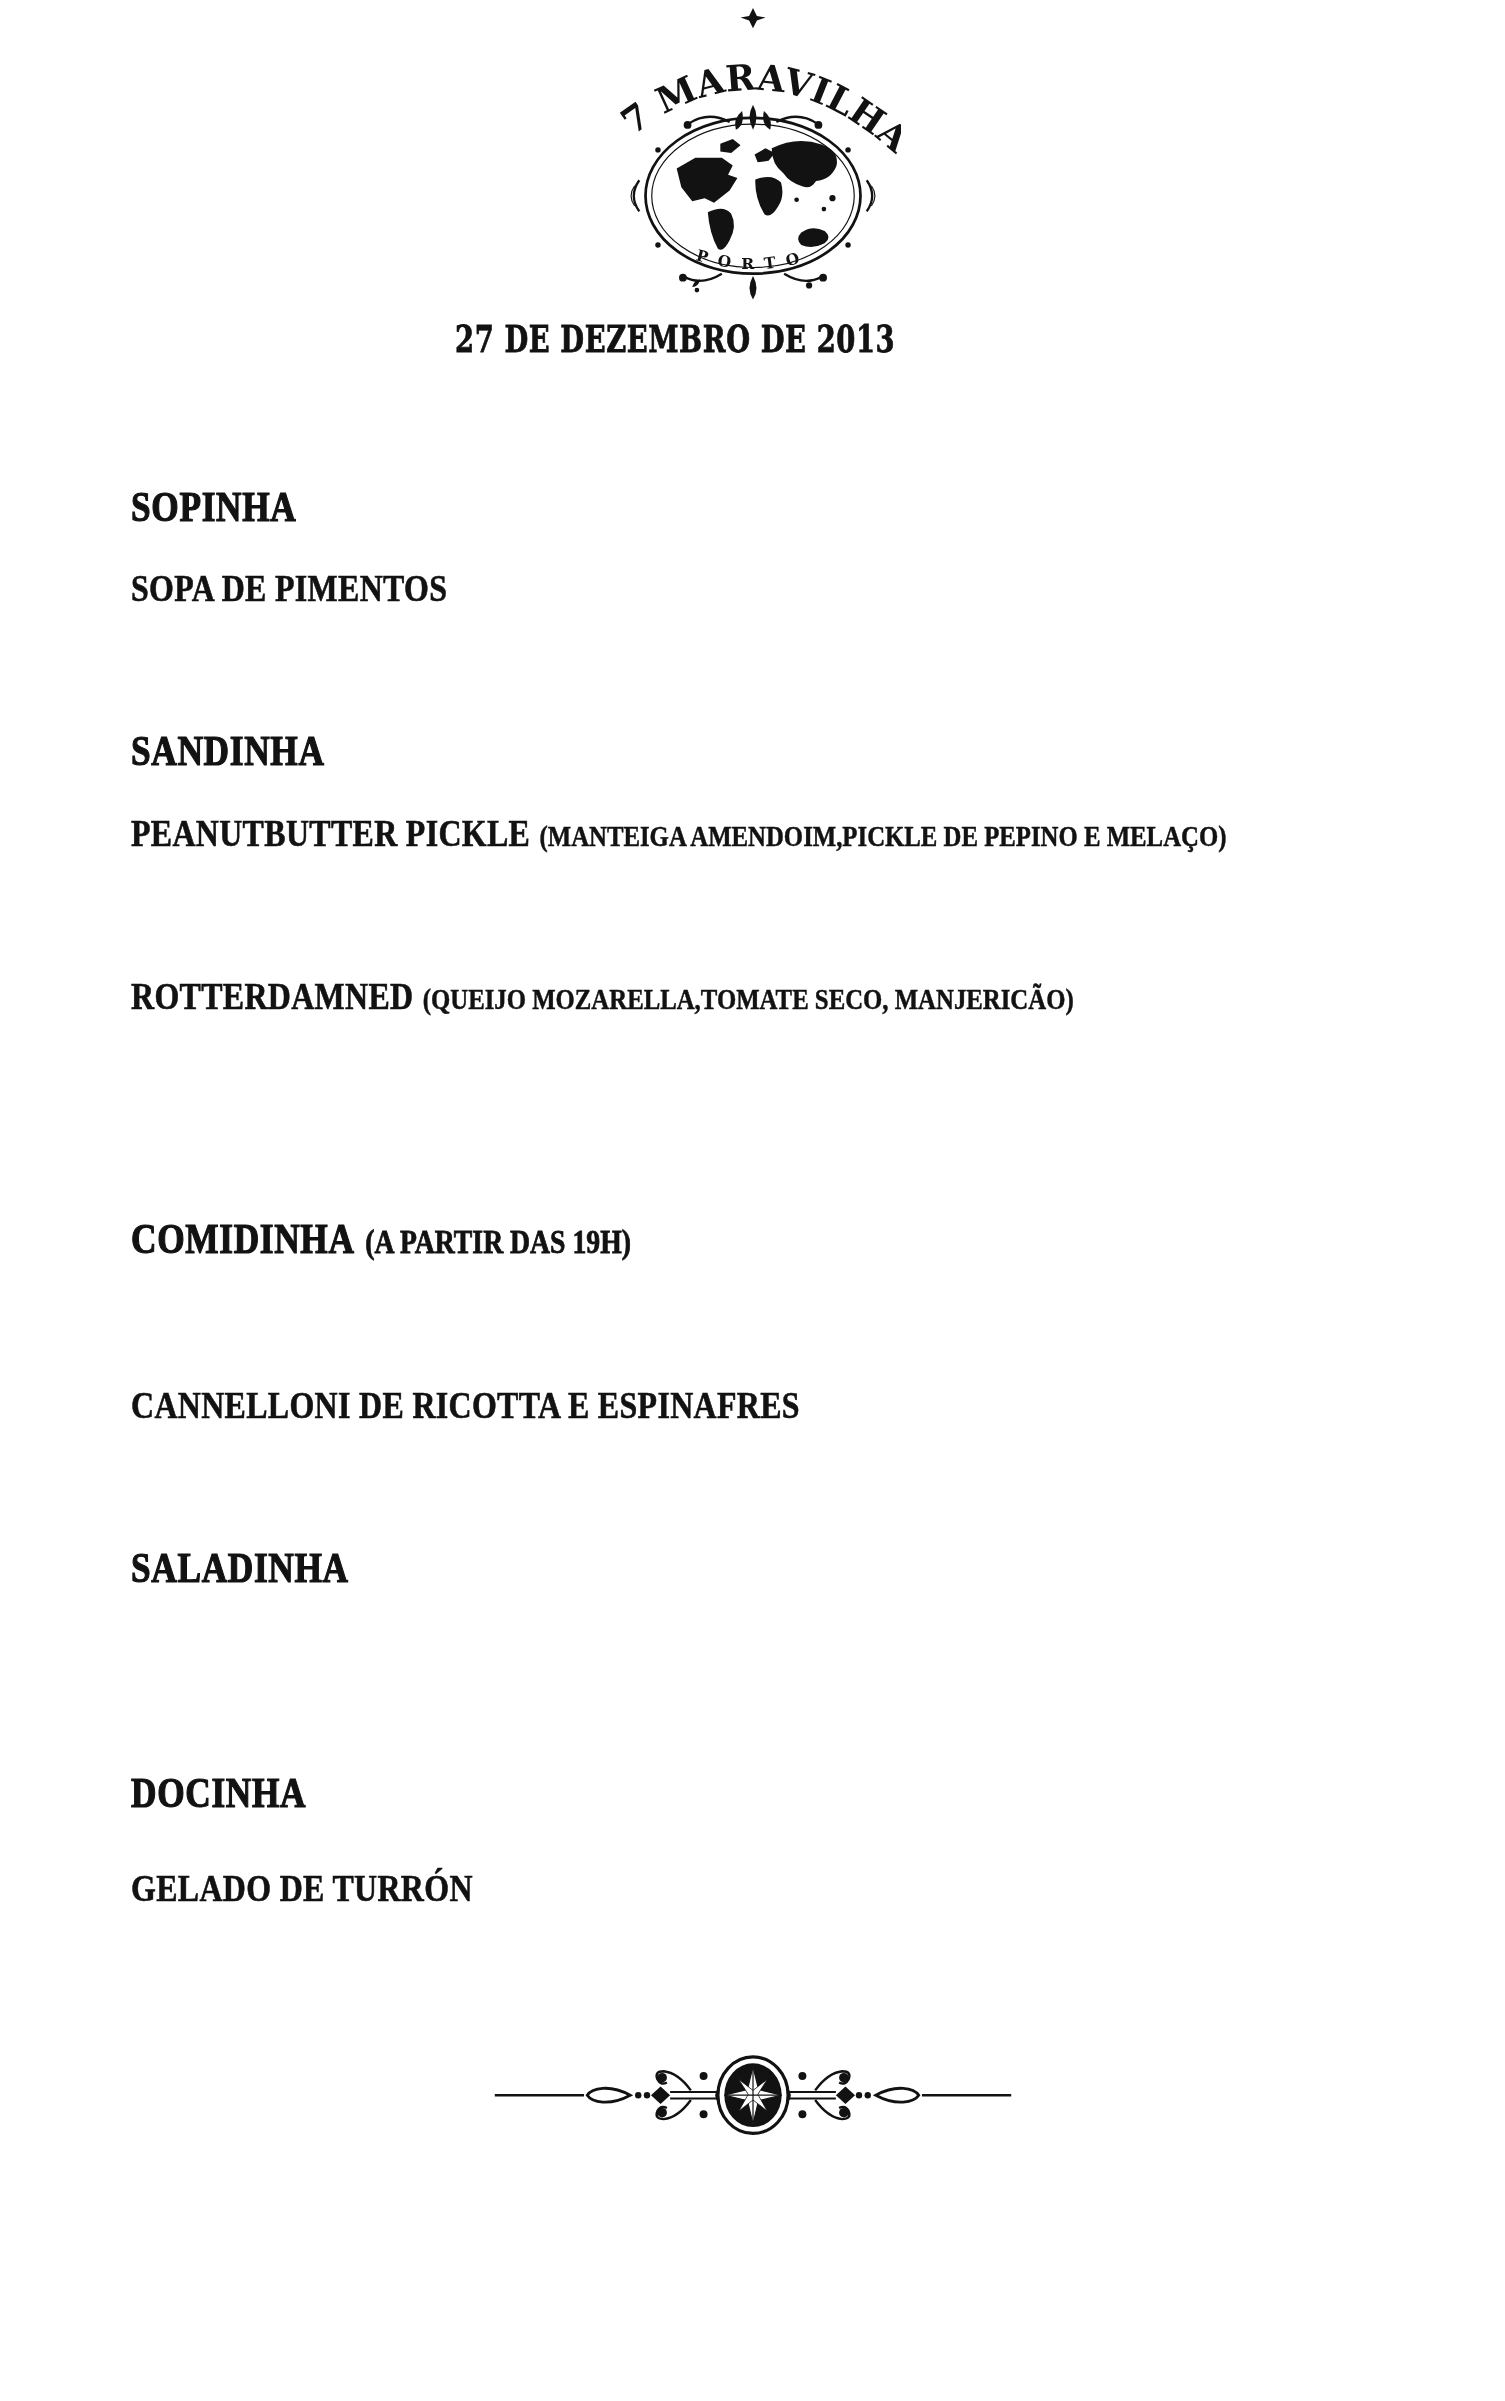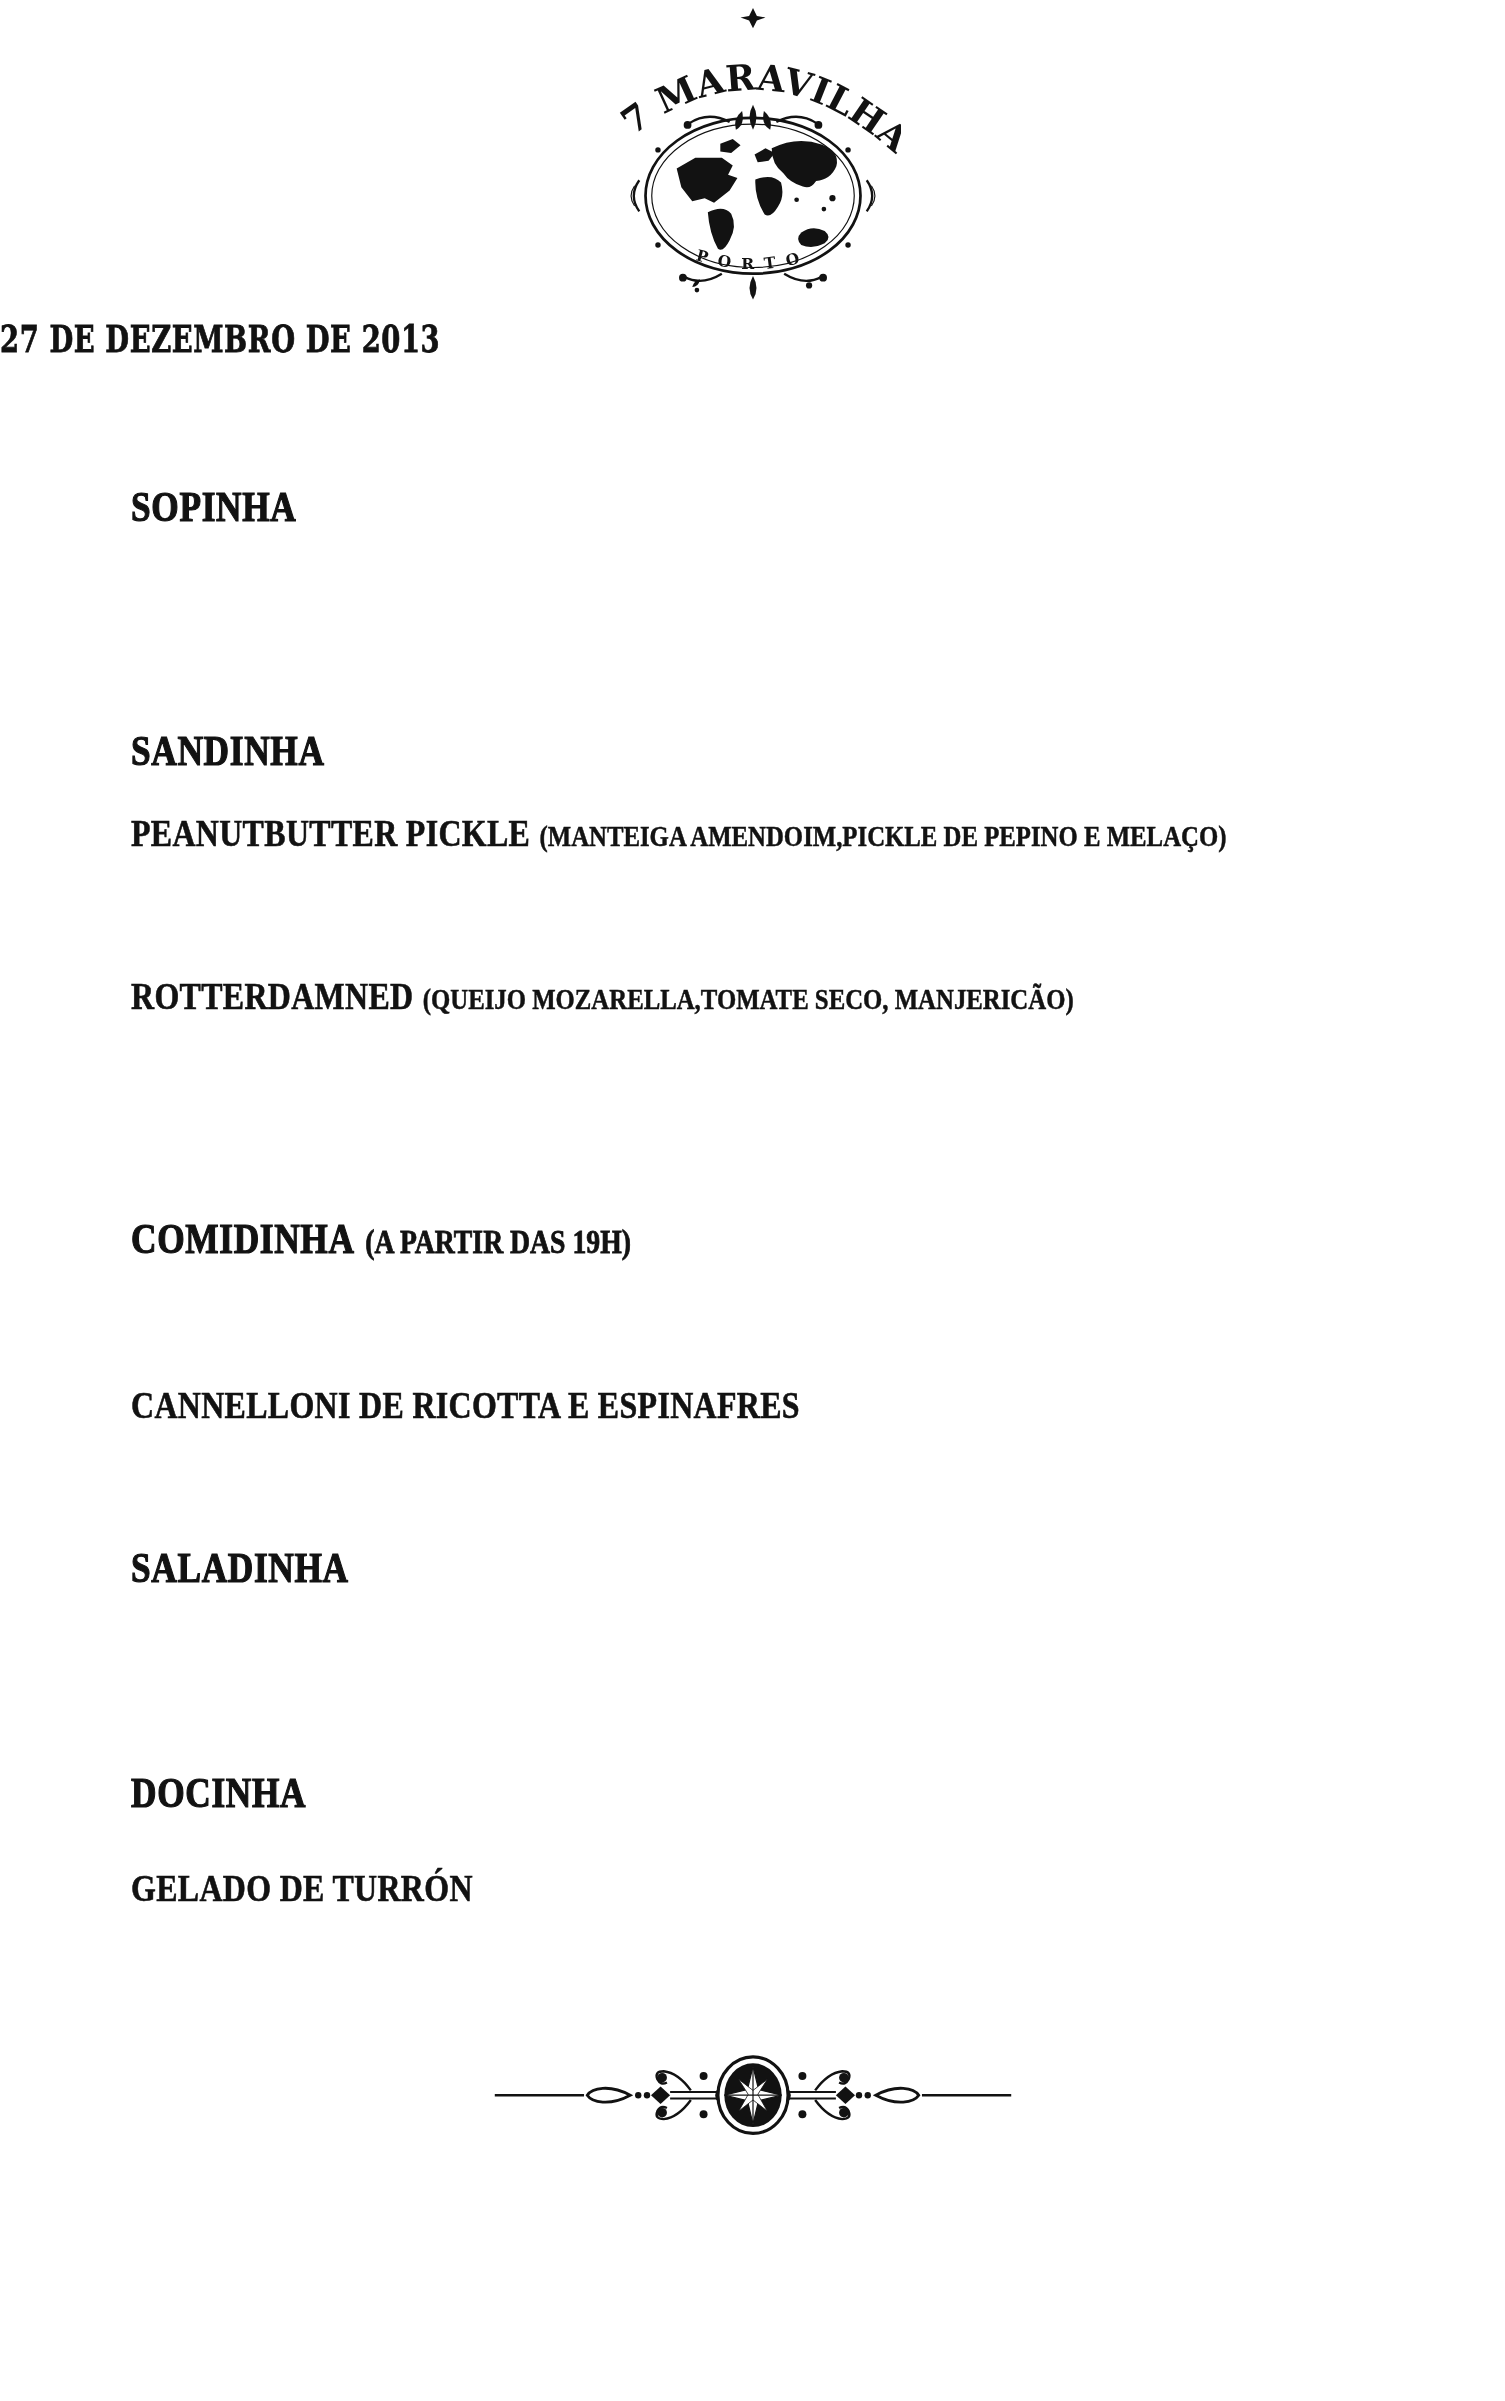--- a/index.html
+++ b/index.html
@@ -1,19 +1,19 @@
 <!DOCTYPE html>
 <html style="font-size:12.7px"><head>
 <meta charset="utf-8">
 <style>
   html,body{margin:0;padding:0;background:#ffffff;}
   body{width:1505px;height:2401px;position:relative;font-family:"DejaVu Serif", serif;color:#121212;overflow:hidden;}
   .page{position:absolute;inset:0;background:#ffffff;}
   .logo-wrap{position:absolute;top:4.8px;left:0;width:100%;display:flex;justify-content:center;}
-  .date{position:absolute;top:317px;left:0;width:100%;font-weight:bold;font-size:37px;letter-spacing:0.8px;-webkit-text-stroke:0.8px #121212;white-space:nowrap;}
+  .date{position:absolute;top:317px;left:0;width:100%;text-align:center;font-weight:bold;font-size:37px;letter-spacing:0.8px;-webkit-text-stroke:0.8px #121212;white-space:nowrap;}
   .date .cond{display:inline-block;transform:scaleX(0.74);}
   .line{position:absolute;left:131px;white-space:nowrap;font-family:Liberation Serif, serif;}
   .cond{display:inline-block;transform:scaleX(0.84);transform-origin:0 50%;}
   .heading{font-size:42px;font-weight:bold;letter-spacing:0.8px;-webkit-text-stroke:1.2px #121212;}
   .heading-note{font-size:33px;font-weight:bold;margin-left:12.7px;-webkit-text-stroke:0.8px #121212;}
   .item-name{font-size:38px;font-weight:bold;letter-spacing:0.4px;-webkit-text-stroke:0.6px #121212;}
   .note{font-size:29.5px;font-weight:bold;margin-left:11px;-webkit-text-stroke:0.5px #121212;}
   .divider-wrap{position:absolute;top:2044px;left:0;width:100%;display:flex;justify-content:center;}
   svg{display:block;}
 </style>
@@ -95,20 +95,21 @@
         <path d="M 122 352 q -8 2 -10 10 q 8 0 10 -10 z"></path>
         <circle cx="262" cy="360" r="4"></circle>
         <circle cx="118" cy="366" r="3"></circle>
       </g>
     </svg>
   </div>
 
   <div class="date"><span class="cond">27 DE DEZEMBRO DE 2013</span></div>
 
   <div class="line" style="top:483px"><span class="cond"><span class="heading">SOPINHA</span></span></div>
+  <div class="line" style="top:566px"><span class="cond"><span class="item-name">SOPA DE PIMENTOS</span></span></div>
 
   <div class="line" style="top:727px"><span class="cond"><span class="heading">SANDINHA</span></span></div>
   <div class="line" style="top:811px"><span class="cond"><span class="item-name">PEANUTBUTTER PICKLE</span><span class="note">(MANTEIGA AMENDOIM,PICKLE DE PEPINO E MELAÇO)</span></span></div>
   <div class="line" style="top:974px"><span class="cond"><span class="item-name">ROTTERDAMNED</span><span class="note">(QUEIJO MOZARELLA,TOMATE SECO, MANJERICÃO)</span></span></div>
 
   <div class="line" style="top:1215px"><span class="cond"><span class="heading">COMIDINHA</span><span class="heading-note">(A PARTIR DAS 19H)</span></span></div>
   <div class="line" style="top:1383px"><span class="cond"><span class="item-name">CANNELLONI DE RICOTTA E ESPINAFRES</span></span></div>
 
   <div class="line" style="top:1544px"><span class="cond"><span class="heading">SALADINHA</span></span></div>
 

